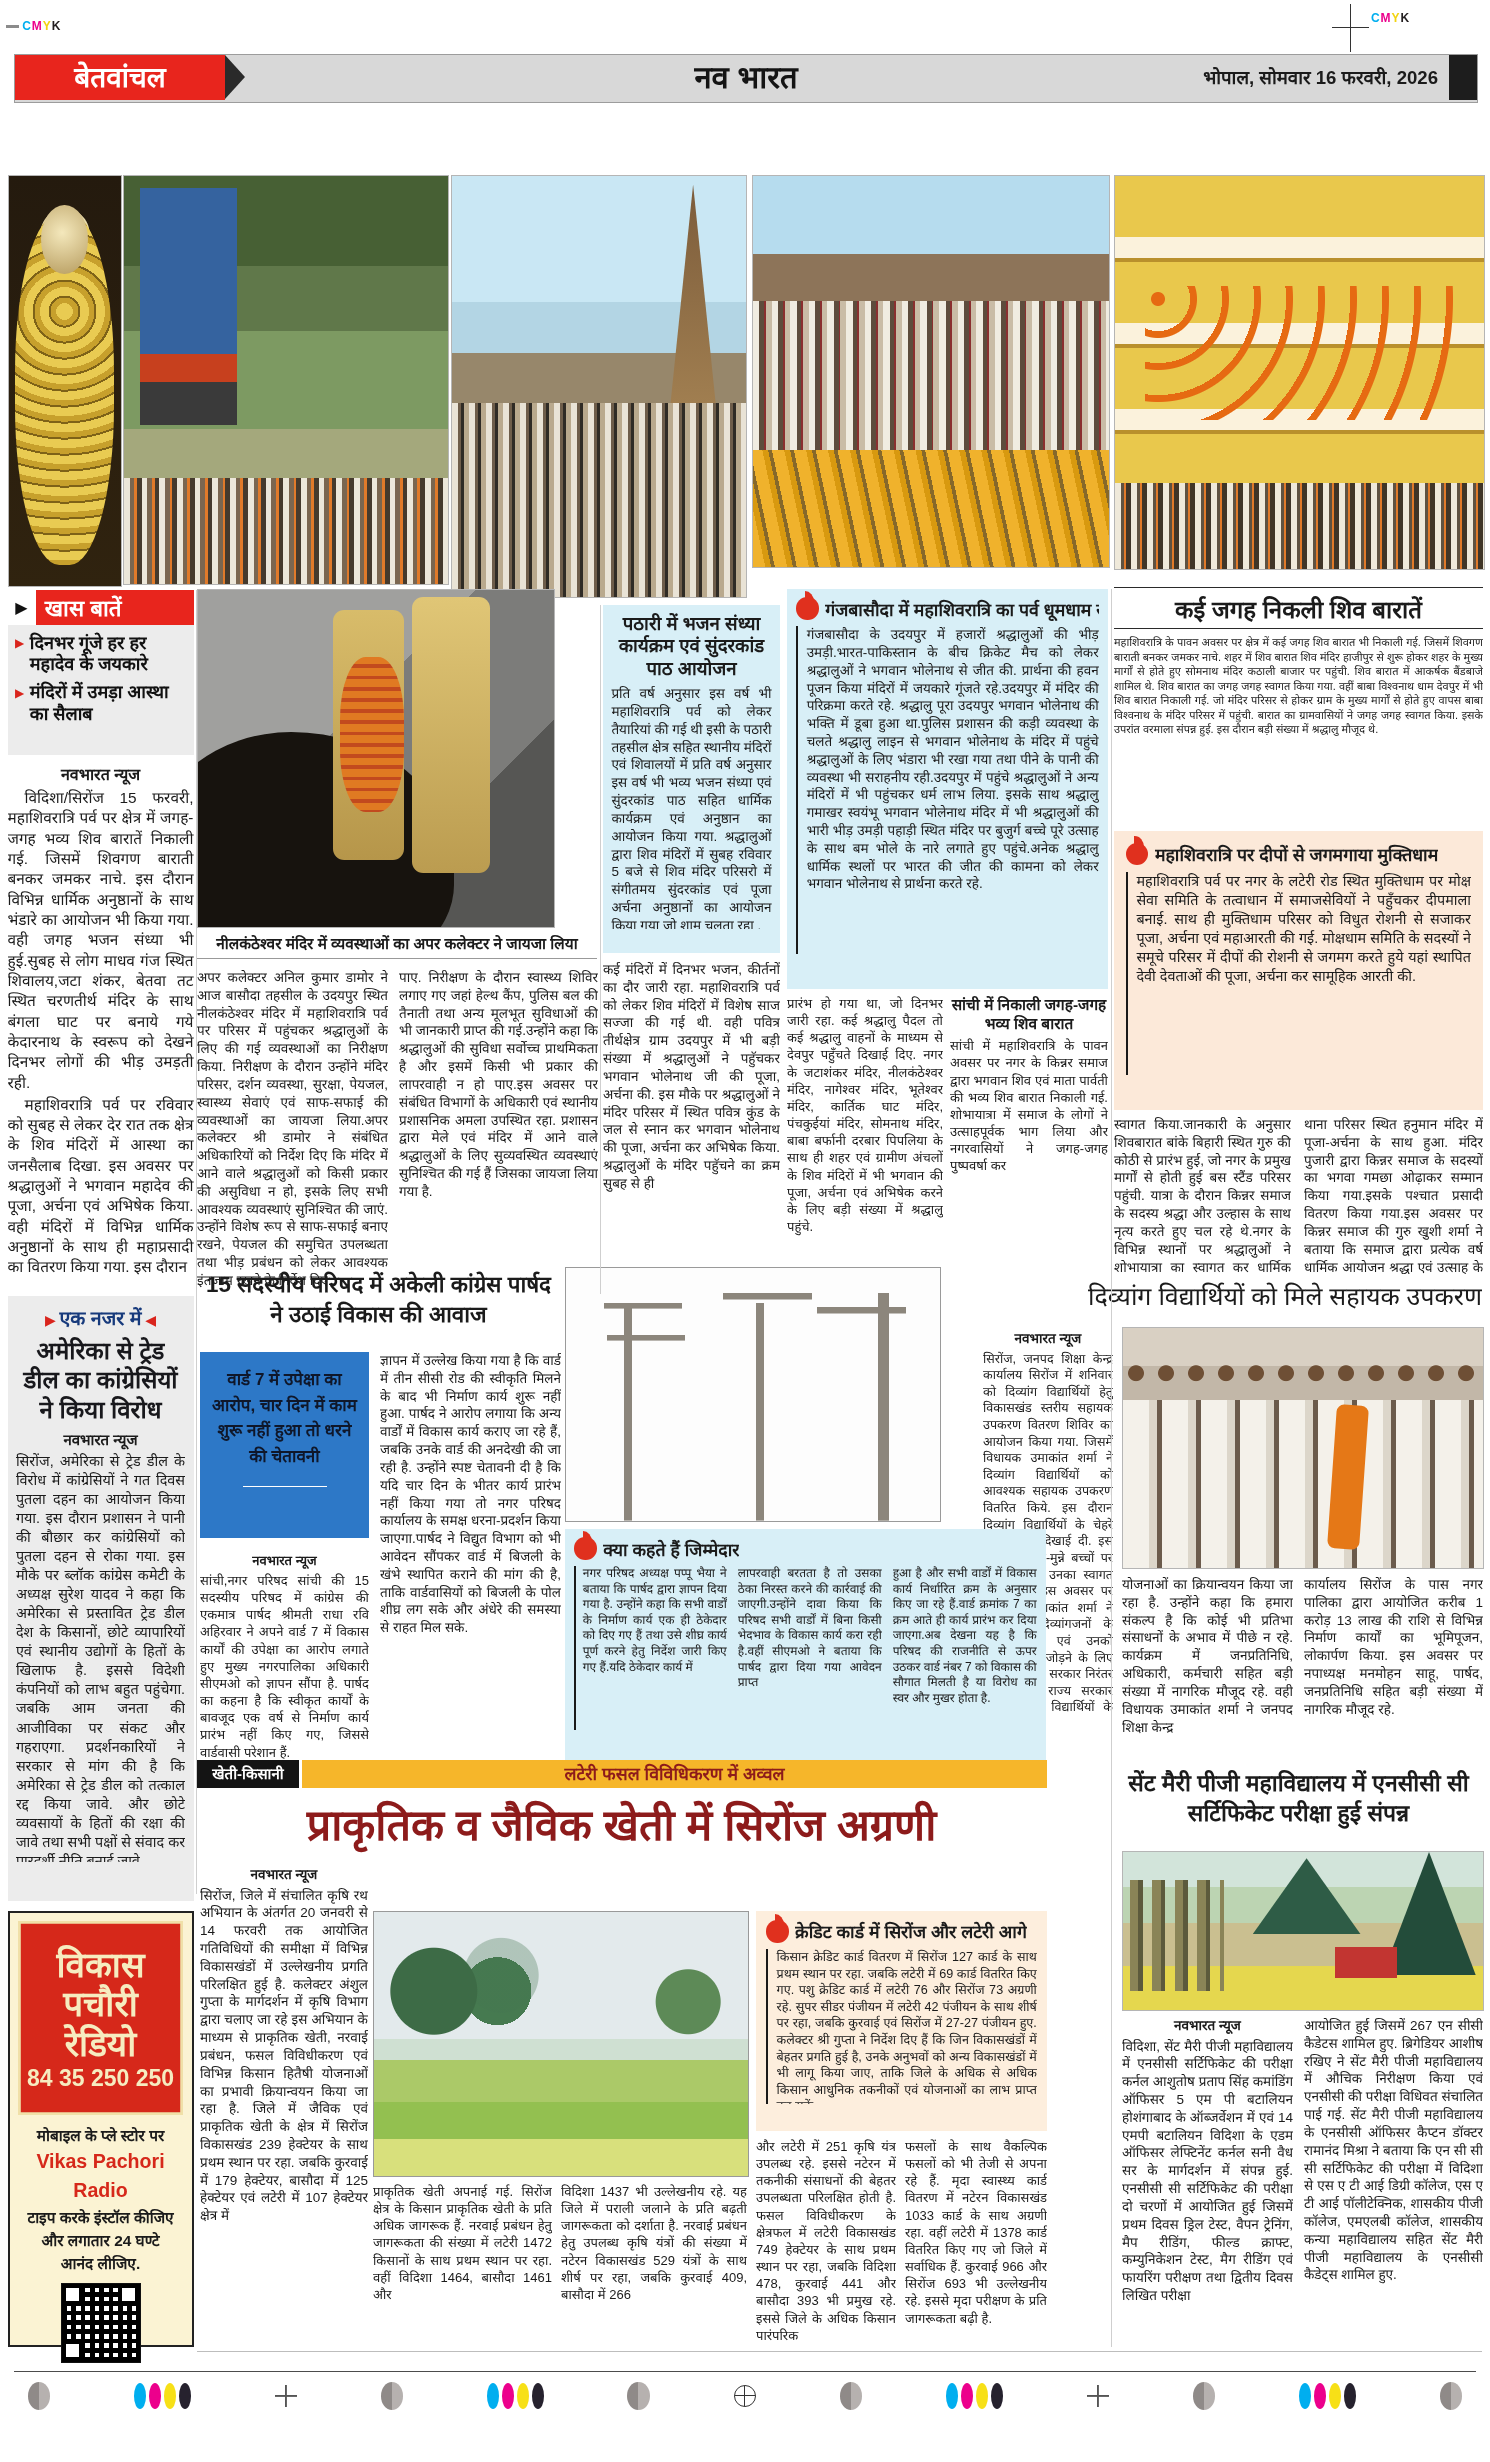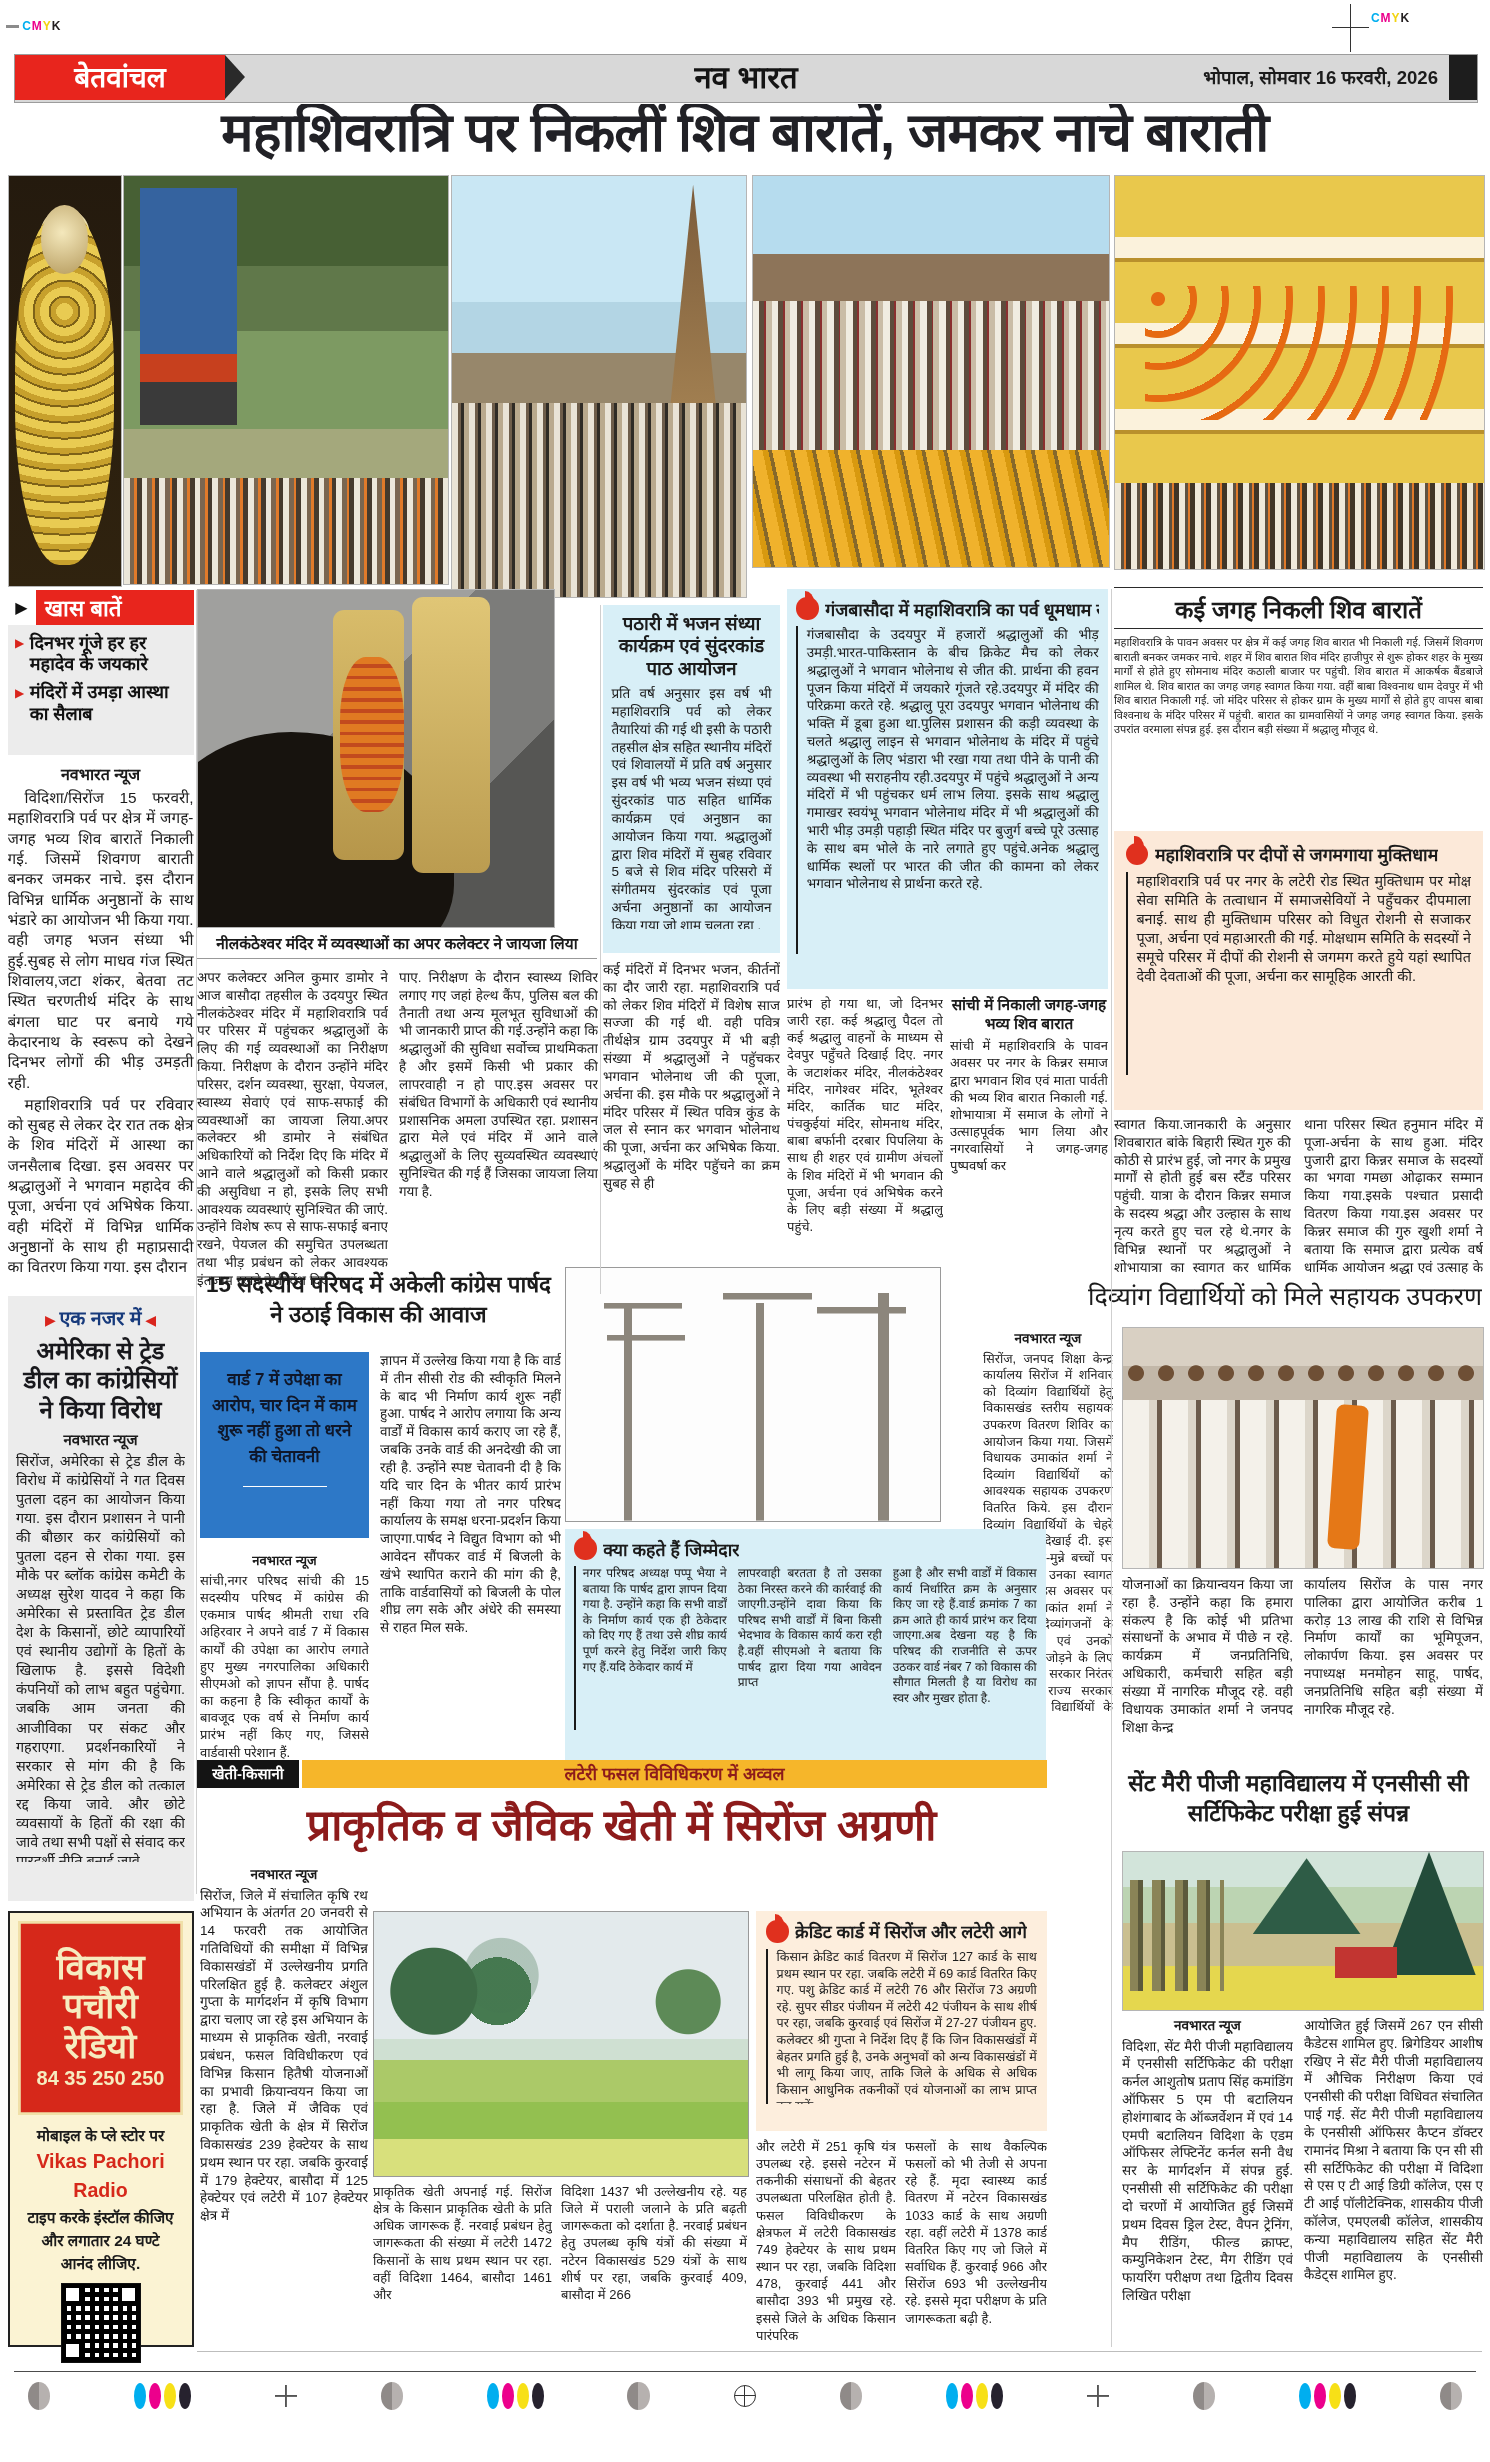--- a/index.html
+++ b/index.html
@@ -126,21 +126,21 @@
   #eknazar{left:7.5px;top:1296px;width:186px;height:605px;background:#ececec;box-sizing:border-box;padding:7.5px 8.4px}
   #eknazar-kicker{text-align:center;font-size:19.6px;font-weight:bold;color:#173a7c;margin-bottom:5.6px}
   #eknazar-kicker .tri{color:#d9251d;font-size:14px}
   #eknazar-hl{text-align:center;font-size:24px;font-weight:bold;line-height:1.22;color:#18181c;margin-bottom:5.6px}
   #eknazar-body{font-size:14.4px;height:410px}
 
   #ad{left:7.5px;top:1911px;width:186px;height:436px;border:2.8px solid #222;background:#fbf3d3;box-sizing:border-box}
   #ad-red{margin:8.4px;height:194px;background:#d6281a;box-shadow:inset 0 0 0 2.8px #f0e0a8;
           display:flex;flex-direction:column;justify-content:center;align-items:center}
   .ad-big{color:#f6ecc0;font-size:35px;font-weight:bold;line-height:1.12}
-  #ad-phone{color:#f6ecc0;font-size:20px;font-weight:bold;margin-top:1.9px}
+  #ad-phone{color:#f6ecc0;font-size:23px;font-weight:bold;margin-top:1.9px}
   .ad-line{text-align:center;font-weight:bold;font-size:15.4px;line-height:1.5}
   #ad-app{color:#d6281a;font-size:19.6px}
   #ad-qr{margin:7.5px auto 0 auto;width:78px;height:78px;position:relative;border:1.9px solid #111;background:
      repeating-linear-gradient(0deg,#000 0 4.7px,rgba(0,0,0,0) 4.7px 9.3px),
      repeating-linear-gradient(90deg,#000 0 4.7px,#fff 4.7px 9.3px)}
   .qr-eye{position:absolute;width:18.6px;height:18.6px;background:#fff;border:3.7px solid #000;box-sizing:border-box}
   .qr-eye.tl{left:1.9px;top:1.9px}.qr-eye.tr{right:1.9px;top:1.9px}.qr-eye.bl{left:1.9px;bottom:1.9px}
 
   
   #neelk-hl{left:197px;top:933px;width:400px;font-size:15.4px;font-weight:bold;text-align:center;
@@ -239,21 +239,20 @@
   <div class="abs" id="cmyk-r"><span class="ltr-c">C</span><span class="ltr-m">M</span><span class="ltr-y">Y</span><span class="ltr-k">K</span></div>
 
   <div class="abs" id="masthead">
     <div id="zone-box">बेतवांचल</div>
     <div id="zone-arrow"></div>
     <div id="paper-title">नव भारत</div>
     <div id="dateline">भोपाल, सोमवार 16 फरवरी, 2026</div>
     <div id="mast-cap"></div>
   </div>
 
-  <div class="abs hl" id="main-headline">महाशिवरात्रि पर निकलीं शिव बारातें, जमकर नाचे बाराती</div>
 
   <div class="photo" id="ph1">
     <div class="garland"></div>
     <div class="face"></div>
   </div>
   <div class="photo" id="ph2">
     <div class="temple"></div>
     <div class="crowd"></div>
   </div>
   <div class="photo" id="ph3">

